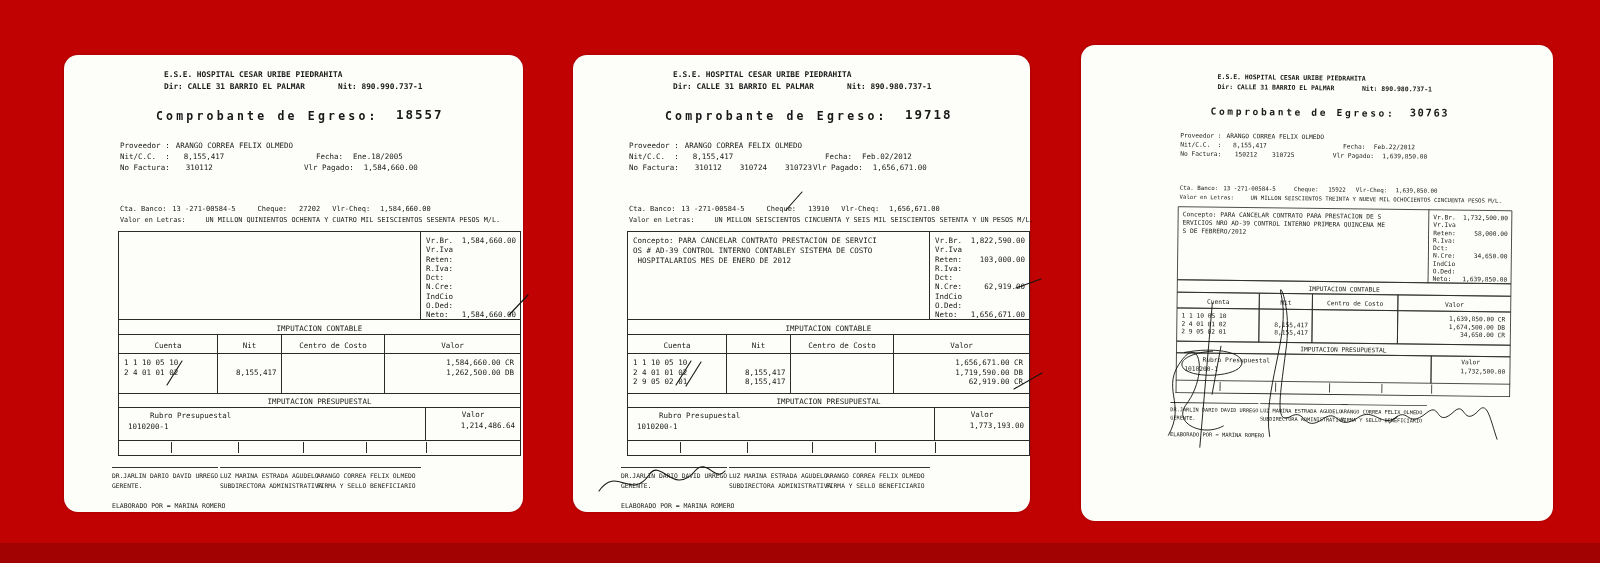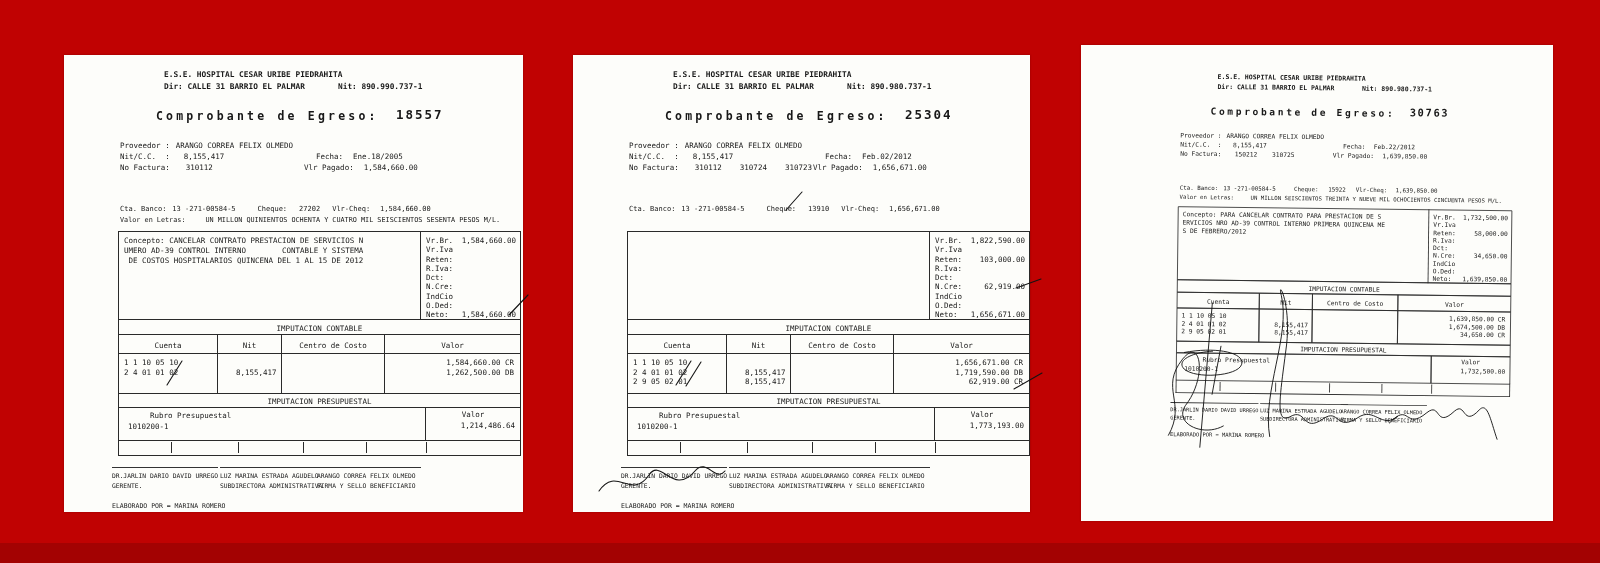--- a/index.html
+++ b/index.html
@@ -4,21 +4,21 @@
 <style>
   html,body{margin:0;padding:0;}
   body{
     width:1600px;height:563px;position:relative;overflow:hidden;
     background:#c00202;
     font-family:"DejaVu Sans Mono","Liberation Mono",monospace;
   }
   .stage{position:absolute;inset:0;}
   .bottom-strip{position:absolute;left:0;right:0;bottom:0;height:20px;background:#a30202;}
 
-  .doc{position:absolute;background:#fdfdfa;color:#181818;box-shadow:0 0 2px rgba(0,0,0,.25);}
+  .doc{position:absolute;background:#fdfdfa;color:#181818;box-shadow:0 0 2px rgba(0,0,0,.25);border-radius:14px;}
   .doc-0{left:64px;top:55px;width:459px;height:457px;}
   .doc-1{left:573px;top:55px;width:457px;height:457px;}
   .doc-2{left:1081px;top:45px;width:472px;height:476px;}
   .doc-inner{position:absolute;left:0;top:0;width:459px;height:457px;font-size:7.5px;line-height:9px;}
   .doc-2 .doc-inner{transform:rotate(0.7deg) translate(54px,14px) scale(0.83);transform-origin:0 0;}
 
   .abs{position:absolute;white-space:pre;}
 
   .e-hosp{left:100px;top:15px;font-weight:bold;font-size:7.8px;}
   .e-dir{left:100px;top:27px;font-weight:bold;font-size:7.8px;}
@@ -96,23 +96,20 @@
       <div class="abs e-nitcc"><span>Nit/C.C.  :</span><span class="gap14">8,155,417</span></div>
       <div class="abs e-fecha"><span>Fecha:</span><span class="gap10">Ene.18/2005</span></div>
       <div class="abs e-fact"><span>No Factura:</span><span class="gap16">310112</span></div>
       <div class="abs e-pagado"><span>Vlr Pagado:</span><span class="gap10">1,584,660.00</span></div>
 
       <div class="abs e-cta"><span>Cta. Banco:</span><span class="gap6">13 -271-00584-5</span><span class="gap22">Cheque:</span><span class="gap12">27202</span><span class="gap12">Vlr-Cheq:</span><span class="gap10">1,584,660.00</span></div>
       <div class="abs e-letras"><span>Valor en Letras:</span><span class="gap20">UN MILLON QUINIENTOS OCHENTA Y CUATRO MIL SEISCIENTOS SESENTA PESOS M/L.</span></div>
 
       <div class="box concept-box"></div>
       <div class="concept-div"></div>
-      <div class="abs t-concepto">Concepto: CANCELAR CONTRATO PRESTACION DE SERVICIOS N
-UMERO AD-39 CONTROL INTERNO        CONTABLE Y SISTEMA
- DE COSTOS HOSPITALARIOS QUINCENA DEL 1 AL 15 DE 2012</div>
       <div class="abs t-amtlabels">Vr.Br.
 Vr.Iva
 Reten:
 R.Iva:
 Dct:
 N.Cre:
 IndCio
 O.Ded:
 Neto:</div>
       <div class="abs t-amtvalues">1,584,660.00
@@ -185,32 +182,36 @@
   </div>
 
   <div class="doc doc-1">
     <div class="doc-inner">
 
       <div class="abs e-hosp">E.S.E. HOSPITAL CESAR URIBE PIEDRAHITA</div>
       <div class="abs e-dir">Dir: CALLE 31 BARRIO EL PALMAR</div>
       <div class="abs e-nit">Nit: 890.980.737-1</div>
 
       <div class="abs e-title">Comprobante de Egreso:</div>
-      <div class="abs e-num">25304</div>
+      <div class="abs e-num">19718</div>
 
       <div class="abs e-prov"><span>Proveedor :</span><span class="gap6">ARANGO CORREA FELIX OLMEDO</span></div>
       <div class="abs e-nitcc"><span>Nit/C.C.  :</span><span class="gap14">8,155,417</span></div>
       <div class="abs e-fecha"><span>Fecha:</span><span class="gap10">Feb.02/2012</span></div>
       <div class="abs e-fact"><span>No Factura:</span><span class="gap16">310112    310724    310723</span></div>
       <div class="abs e-pagado"><span>Vlr Pagado:</span><span class="gap10">1,656,671.00</span></div>
 
       <div class="abs e-cta"><span>Cta. Banco:</span><span class="gap6">13 -271-00584-5</span><span class="gap22">Cheque:</span><span class="gap12">13910</span><span class="gap12">Vlr-Cheq:</span><span class="gap10">1,656,671.00</span></div>
+      <div class="abs e-letras"><span>Valor en Letras:</span><span class="gap20">UN MILLON SEISCIENTOS CINCUENTA Y SEIS MIL SEISCIENTOS SETENTA Y UN PESOS M/L.</span></div>
 
       <div class="box concept-box"></div>
       <div class="concept-div"></div>
+      <div class="abs t-concepto">Concepto: PARA CANCELAR CONTRATO PRESTACION DE SERVICI
+OS # AD-39 CONTROL INTERNO CONTABLEY SISTEMA DE COSTO
+ HOSPITALARIOS MES DE ENERO DE 2012</div>
       <div class="abs t-amtlabels">Vr.Br.
 Vr.Iva
 Reten:
 R.Iva:
 Dct:
 N.Cre:
 IndCio
 O.Ded:
 Neto:</div>
       <div class="abs t-amtvalues">1,822,590.00

